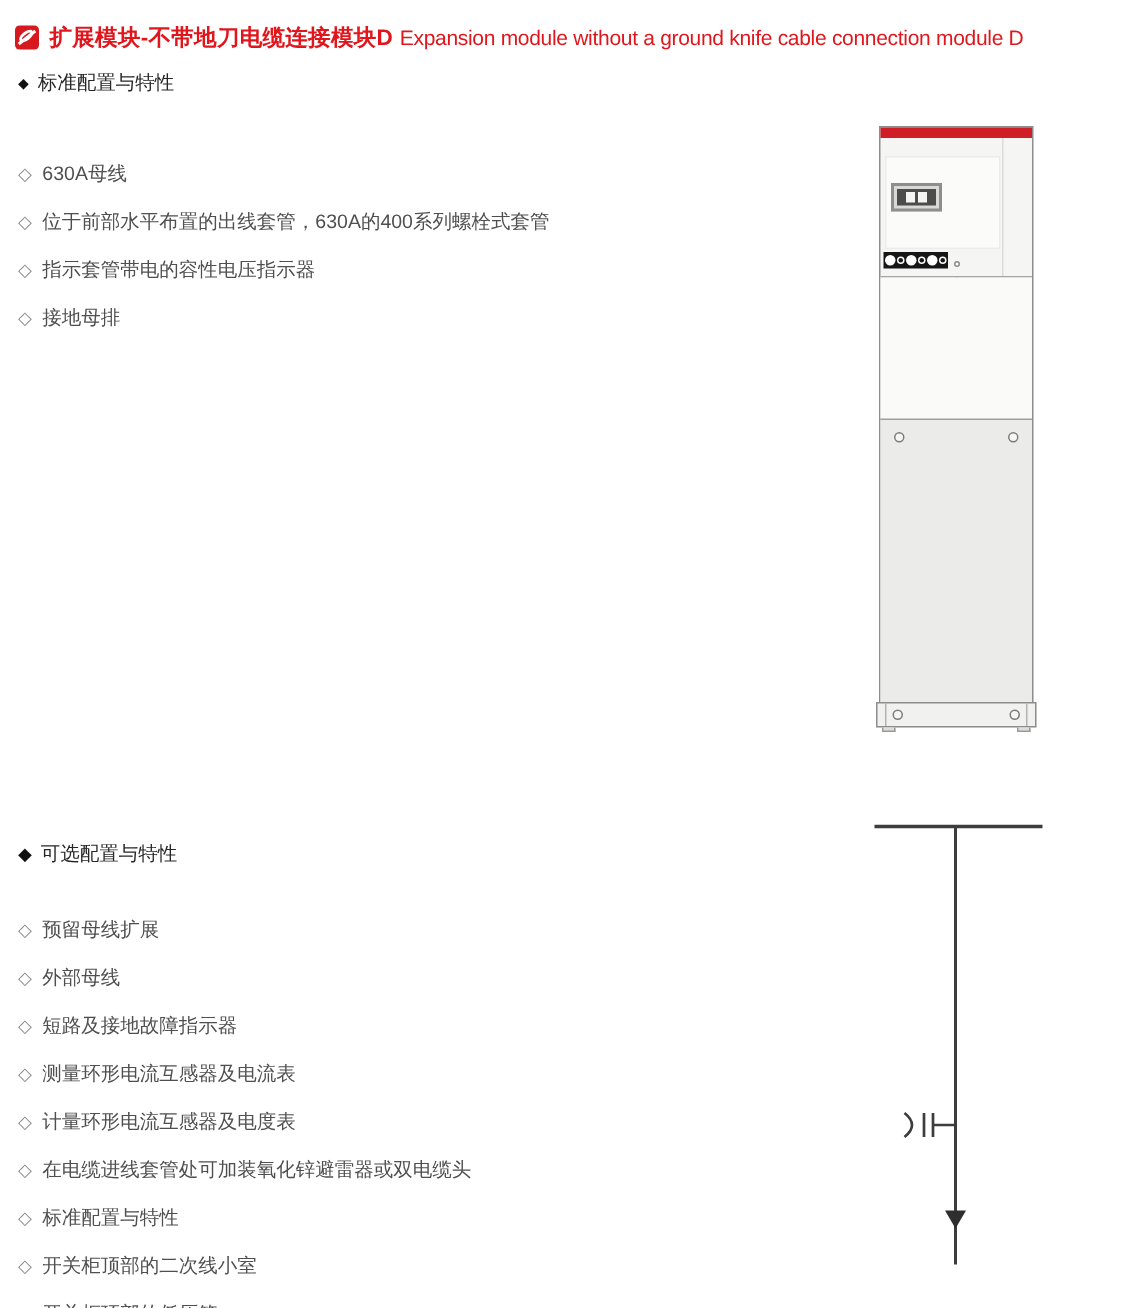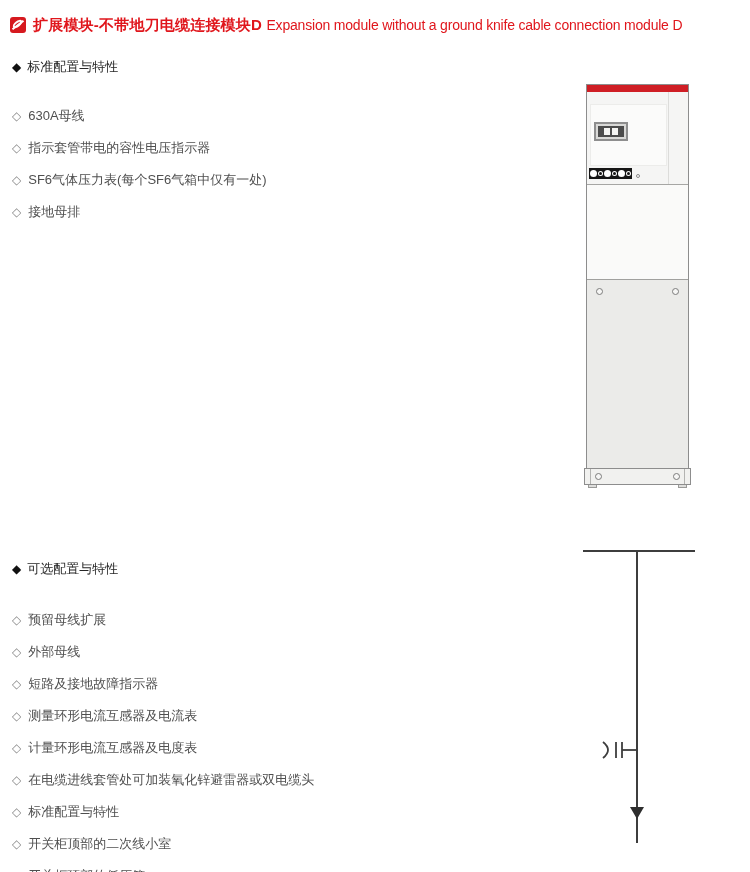--- a/index.html
+++ b/index.html
@@ -26,21 +26,21 @@
     background:#ffffff; transform:rotate(-38deg);
   }
   .title { position:absolute; left:23px; top:0; width:720px; white-space:nowrap;
     color:#e0161c; line-height:22px; }
   .title .zh { font-size:15px; font-weight:bold; letter-spacing:0.2px; }
   .title .en { font-size:14px; font-weight:normal; letter-spacing:-0.2px; }
 
   
   .sec-head { position:absolute; left:12px; font-size:13px; color:#262626; line-height:16px; }
   .sec-head .dia { font-size:12px; color:#111; margin-right:6px; }
-  #std-head { top:59px; }
+  #std-head { top:48px;font-family:Liberation Mono, monospace; }
   #opt-head { top:561px; }
 
   
   ul.feat { position:absolute; left:12px; list-style:none; }
   #std-list { top:100px; }
   #opt-list { top:604px; }
   ul.feat li { line-height:32px; font-size:13px; color:#4f4f4f; white-space:nowrap; }
   ul.feat .odia { color:#8a8a8a; font-size:12px; margin-right:7px; }
 
   
@@ -103,22 +103,22 @@
       <span class="zh">扩展模块-不带地刀电缆连接模块D</span>
       <span class="en">Expansion module without a ground knife cable connection module D</span>
     </div>
   </div>
 
   <div class="sec-head" id="std-head">
     <span class="dia">◆</span><span>标准配置与特性</span>
   </div>
   <ul class="feat" id="std-list">
     <li><span class="odia">◇</span><span>630A母线</span></li>
+    <li><span class="odia">◇</span><span>位于前部水平布置的出线套管，630A的400系列螺栓式套管</span></li>
     <li><span class="odia">◇</span><span>指示套管带电的容性电压指示器</span></li>
-    <li><span class="odia">◇</span><span>SF6气体压力表(每个SF6气箱中仅有一处)</span></li>
     <li><span class="odia">◇</span><span>接地母排</span></li>
   </ul>
 
   <div class="sec-head" id="opt-head">
     <span class="dia">◆</span><span>可选配置与特性</span>
   </div>
   <ul class="feat" id="opt-list">
     <li><span class="odia">◇</span><span>预留母线扩展</span></li>
     <li><span class="odia">◇</span><span>外部母线</span></li>
     <li><span class="odia">◇</span><span>短路及接地故障指示器</span></li>

